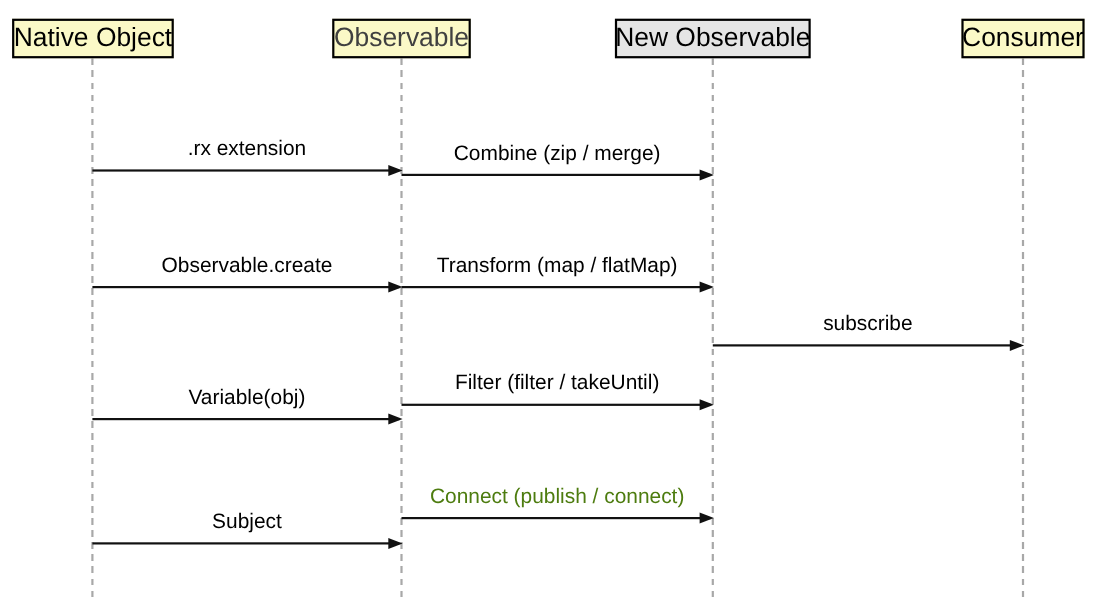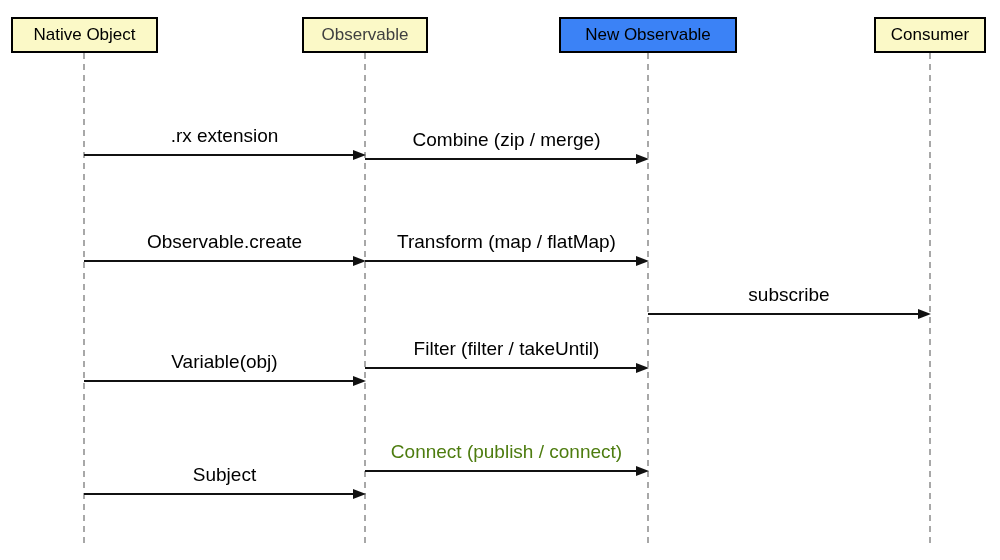--- a/index.html
+++ b/index.html
@@ -17,21 +17,21 @@
   }
   .actor-box {
     position: absolute;
     top: 17px;
     height: 36px;
     box-sizing: border-box;
     border: 2px solid #000000;
     display: flex;
     align-items: center;
     justify-content: center;
-    font-size: 17px;
+    font-size: 24px;
     color: #000000;
     white-space: nowrap;
     z-index: 2;
   }
   .lifeline {
     position: absolute;
     top: 53px;
     width: 2px;
     height: 495px;
     z-index: 0;
@@ -75,21 +75,21 @@
 <div id="stage" style="background: rgb(255, 255, 255);">
     <div class="lifeline" style="left: 83px; top: 53px; height: 495px; background: repeating-linear-gradient(rgb(168, 168, 168) 0px, rgb(168, 168, 168) 6px, transparent 6px, transparent 11px);"></div>
     <div class="actor-box" style="left: 11px; width: 147px; background: rgb(251, 249, 199); border-color: rgb(0, 0, 0); color: rgb(0, 0, 0);">
       <span>Native Object</span>
     </div>
     <div class="lifeline" style="left: 364px; top: 53px; height: 495px; background: repeating-linear-gradient(rgb(168, 168, 168) 0px, rgb(168, 168, 168) 6px, transparent 6px, transparent 11px);"></div>
     <div class="actor-box" style="left: 302px; width: 126px; background: rgb(251, 249, 199); border-color: rgb(0, 0, 0); color: #404040;">
       <span>Observable</span>
     </div>
     <div class="lifeline" style="left: 647px; top: 53px; height: 495px; background: repeating-linear-gradient(rgb(168, 168, 168) 0px, rgb(168, 168, 168) 6px, transparent 6px, transparent 11px);"></div>
-    <div class="actor-box" style="left: 559px; width: 178px; background: #3b82f6; border-color: rgb(0, 0, 0); color: rgb(0, 0, 0);">
+    <div class="actor-box" style="left: 559px; width: 178px; background: #e5e5e5; border-color: rgb(0, 0, 0); color: rgb(0, 0, 0);">
       <span>New Observable</span>
     </div>
     <div class="lifeline" style="left: 929px; top: 53px; height: 495px; background: repeating-linear-gradient(rgb(168, 168, 168) 0px, rgb(168, 168, 168) 6px, transparent 6px, transparent 11px);"></div>
     <div class="actor-box" style="left: 874px; width: 112px; background: rgb(251, 249, 199); border-color: rgb(0, 0, 0); color: rgb(0, 0, 0);">
       <span>Consumer</span>
     </div>
     <div class="msg" style="left: 84px; width: 281px; top: 124px;">
       <div class="msg-label" style="color: rgb(0, 0, 0);">.rx extension</div>
       <div class="msg-line" style="background: rgb(17, 17, 17);"></div>
       <div class="msg-arrowhead" style="border-left-color: rgb(17, 17, 17);"></div>

